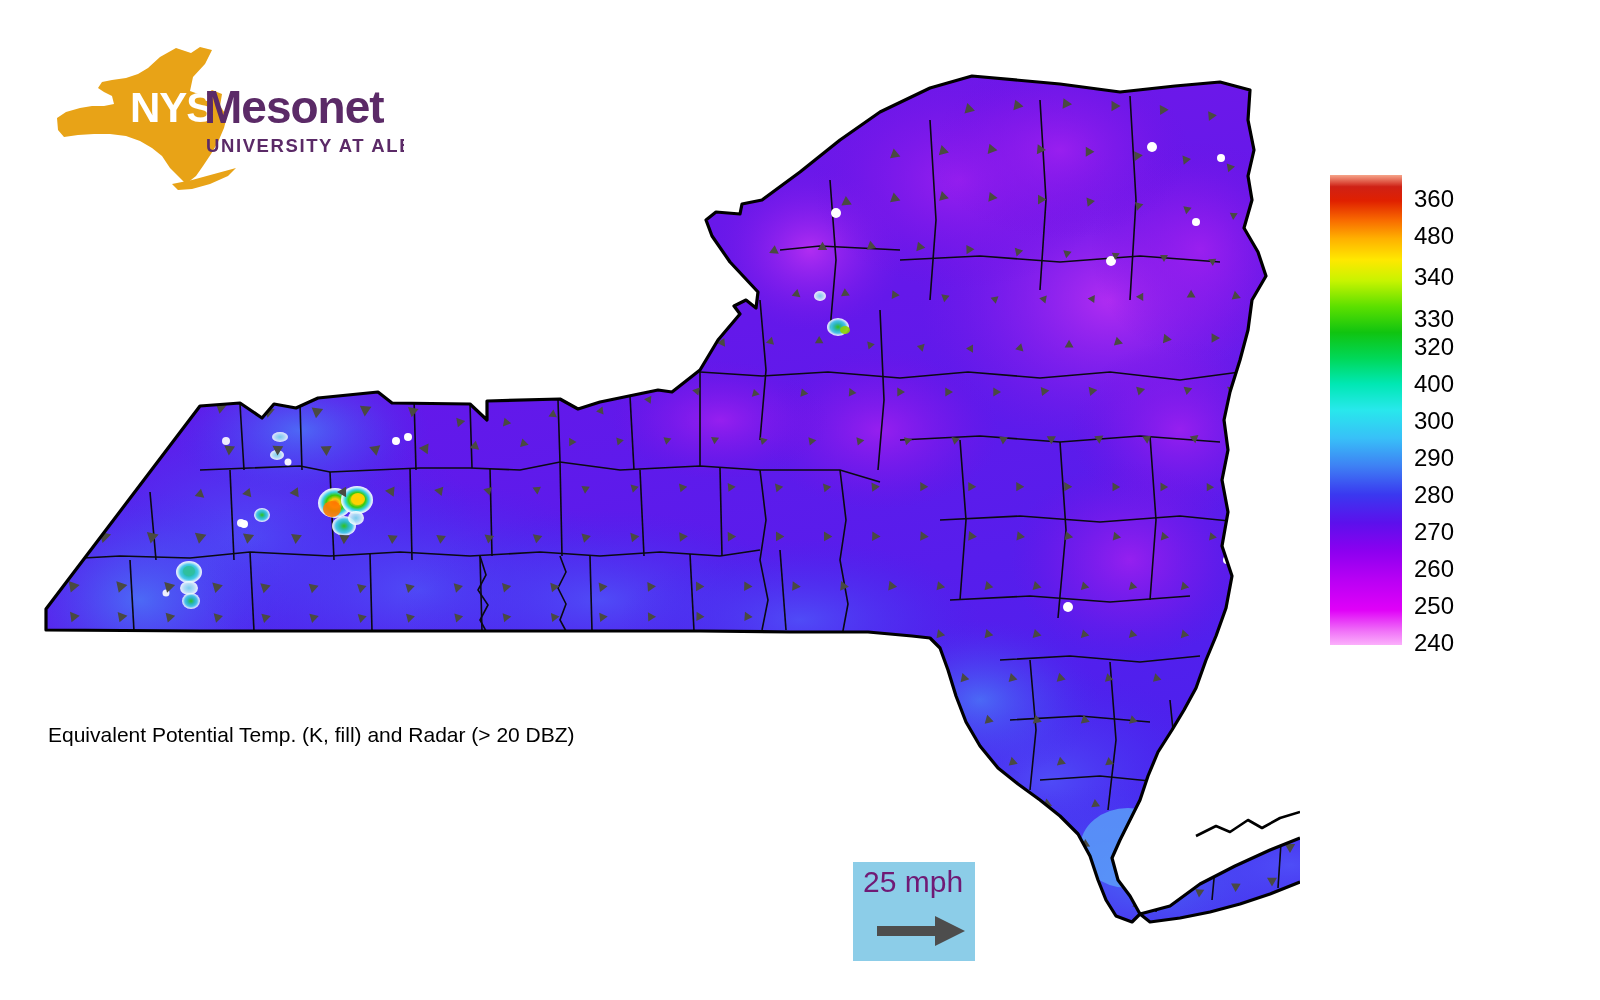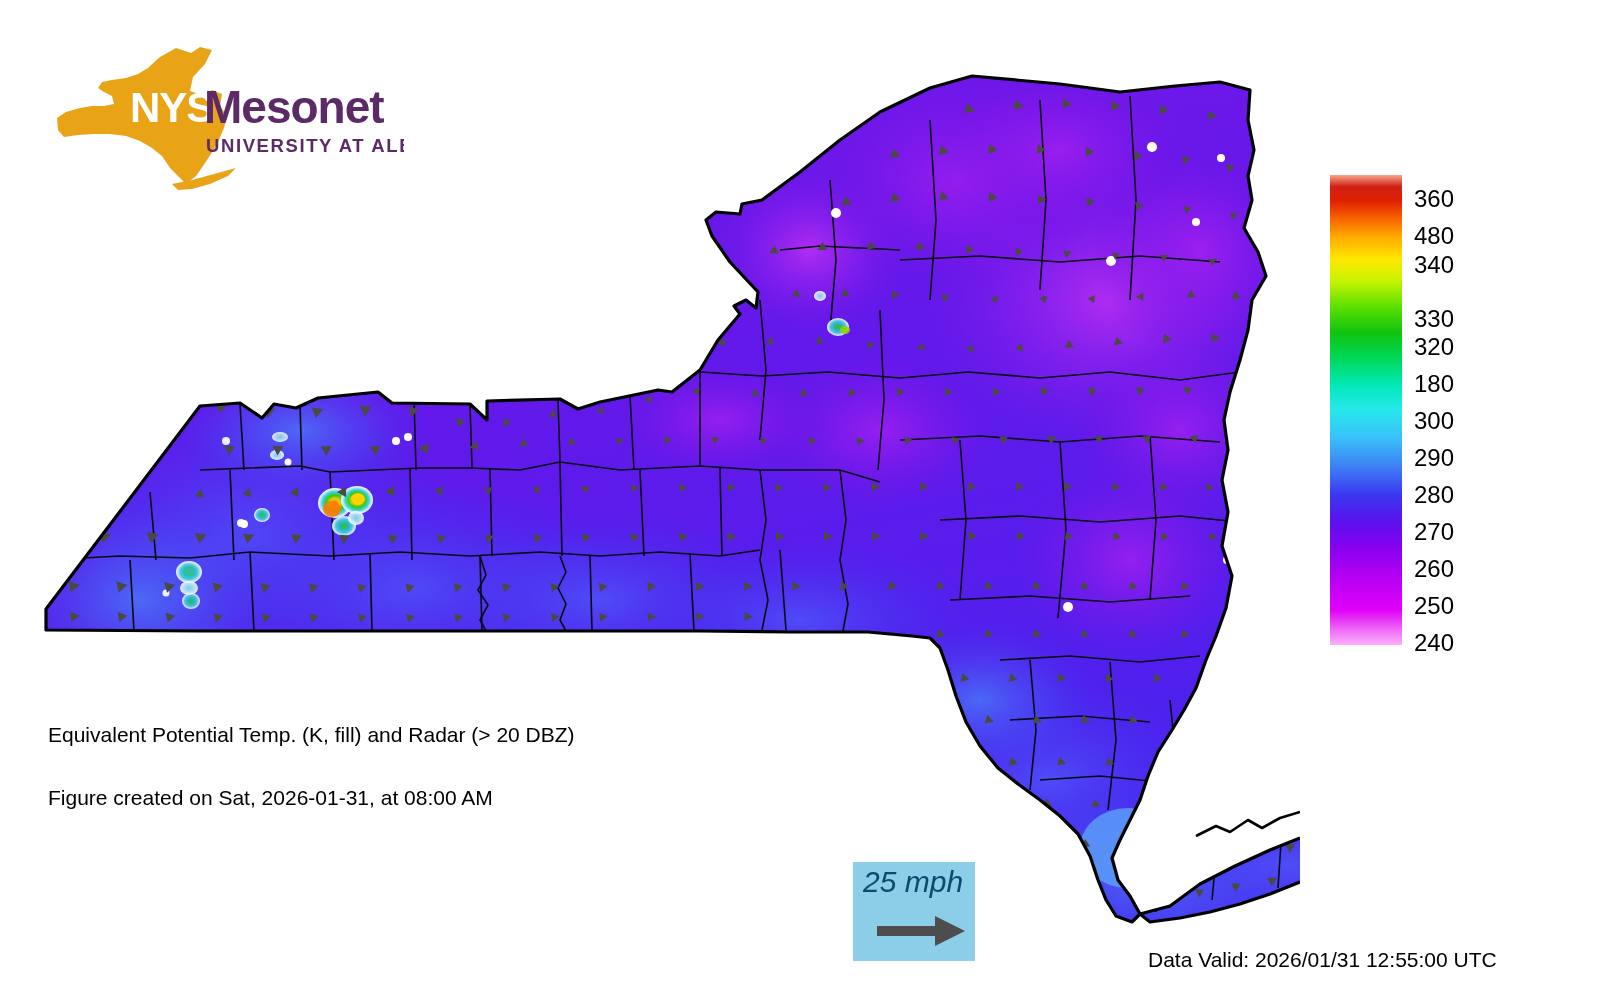--- a/index.html
+++ b/index.html
@@ -104,23 +104,22 @@
     top: 862px;
     width: 122px;
     height: 99px;
     background: #8ccde8;
   }
   #wind-legend-label {
     position: absolute;
     left: 10px;
     top: 3px;
     font-size: 30px;
-    color: #0c4a6e;
+    color: #701a75;
     white-space: nowrap;
-    font-style: italic;
   }
   #wind-legend-arrow {
     position: absolute;
     left: 22px;
     top: 52px;
     width: 92px;
     height: 34px;
   }
 
   
@@ -666,38 +665,36 @@
           <stop offset="0.975" stop-color="#cf2115"></stop>
           <stop offset="1.000" stop-color="#f6a489"></stop>
         </linearGradient>
       </defs>
     </svg>
   </div>
 
   <div id="cb-labels">
     <span class="cb-label" style="top:9px">360</span>
     <span class="cb-label" style="top:46px">480</span>
-    <span class="cb-label" style="top:75px">340</span>
+    <span class="cb-label" style="top:87px">340</span>
     <span class="cb-label" style="top:129px">330</span>
     <span class="cb-label" style="top:157px">320</span>
-    <span class="cb-label" style="top:194px">180</span>
+    <span class="cb-label" style="top:194px">400</span>
     <span class="cb-label" style="top:231px">300</span>
     <span class="cb-label" style="top:268px">290</span>
     <span class="cb-label" style="top:305px">280</span>
     <span class="cb-label" style="top:342px">270</span>
     <span class="cb-label" style="top:379px">260</span>
     <span class="cb-label" style="top:416px">250</span>
     <span class="cb-label" style="top:453px">240</span>
   </div>
 
   <div class="caption-line" id="caption-title">Equivalent Potential Temp. (K, fill) and Radar (&gt; 20 DBZ)</div>
-  <div class="caption-line" id="caption-created">Figure created on Sat, 2026-01-31, at 08:00 AM</div>
 
   <div id="wind-legend">
     <span id="wind-legend-label">25 mph</span>
     <svg id="wind-legend-arrow" viewBox="0 0 92 34" xmlns="http://www.w3.org/2000/svg">
       <path d="M2 12 L60 12 L60 2 L90 17 L60 32 L60 22 L2 22 Z" fill="#4d4d4d"></path>
     </svg>
   </div>
 
-  <div id="data-valid">Data Valid: 2026/01/31 12:55:00 UTC</div>
 
 </div>
 
 </body></html>

